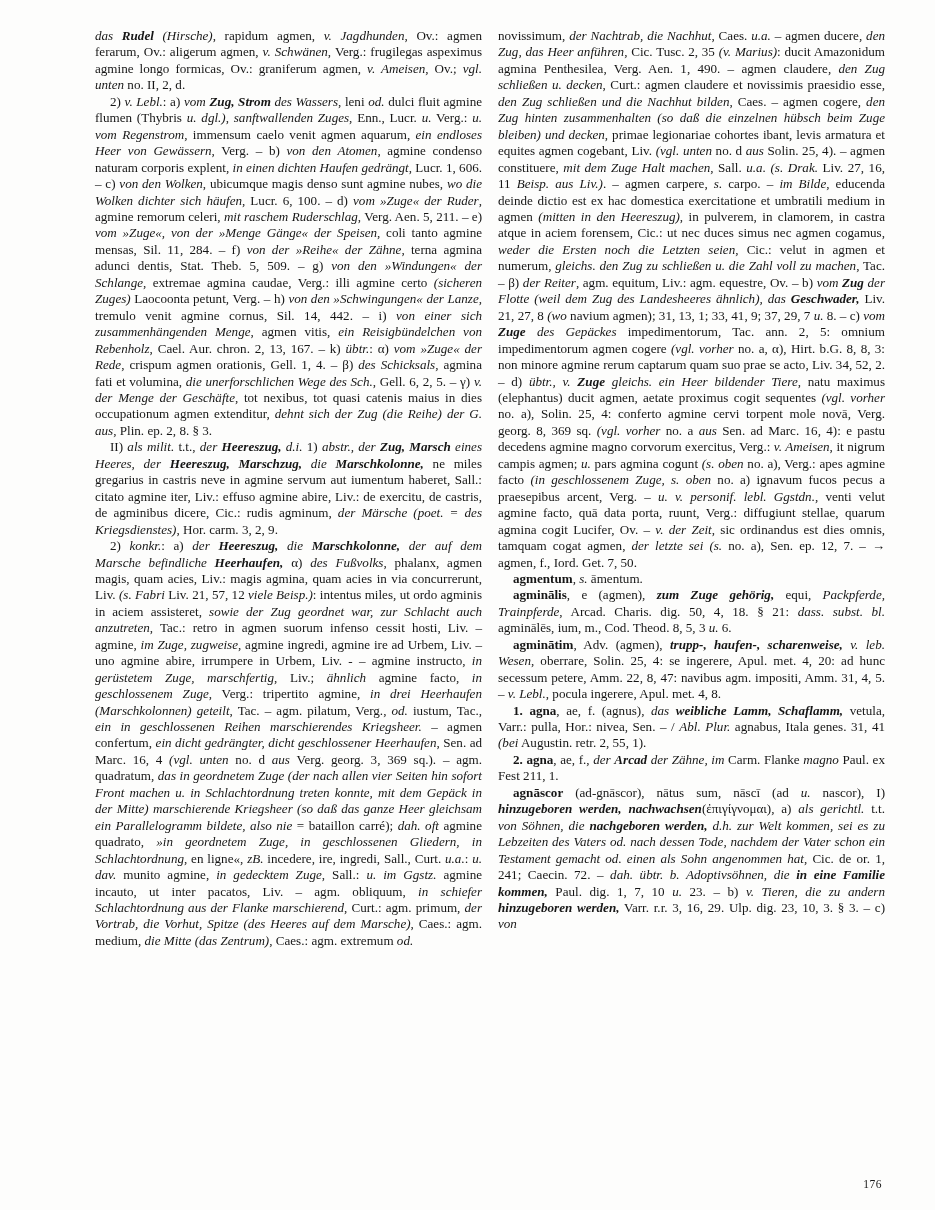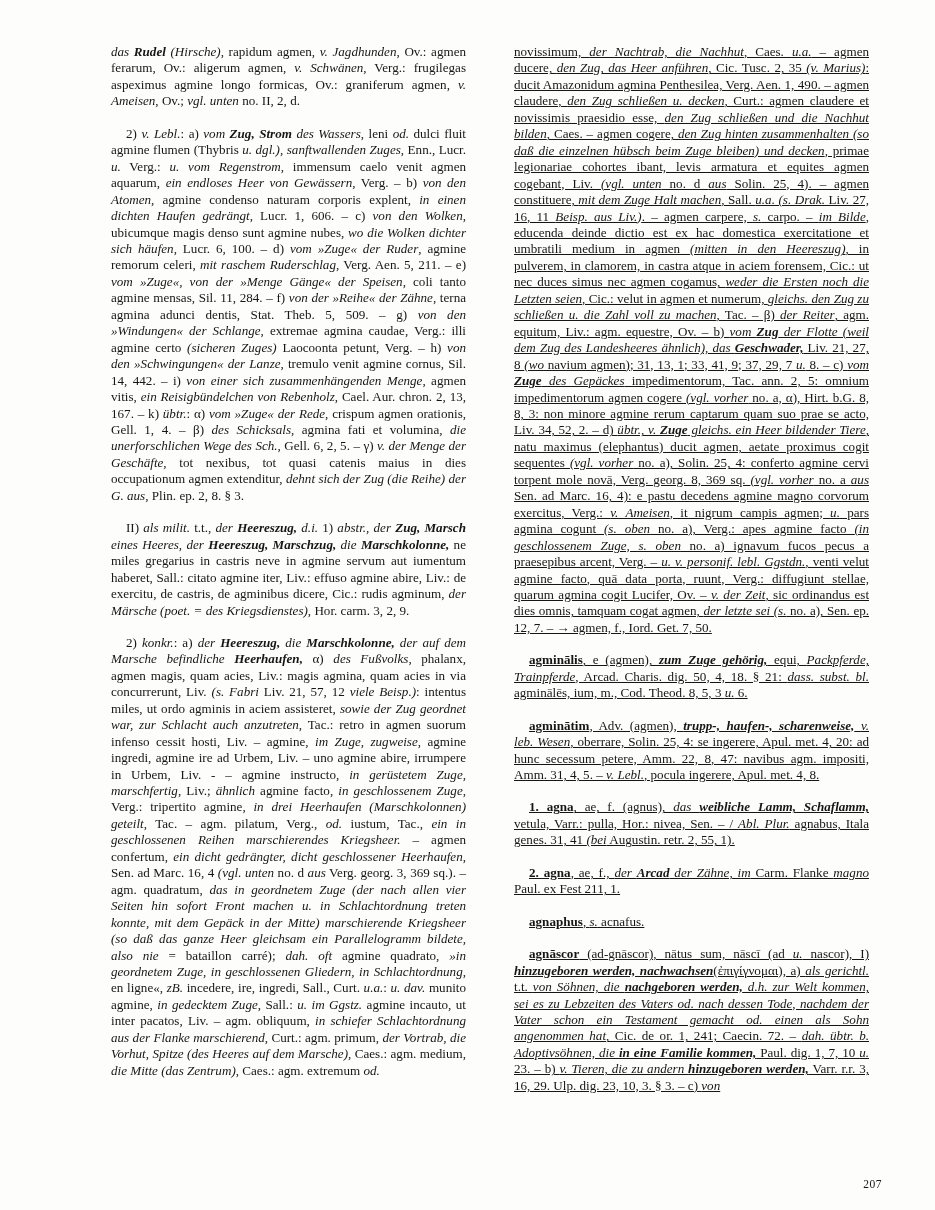--- a/index.html
+++ b/index.html
@@ -13,23 +13,23 @@
     overflow: hidden;
   }
   .column {
     position: absolute;
     top: 28px;
     width: 387px;
     font-size: 13.1px;
     line-height: 16.45px;
   }
   #col-left  { left: 95px;  }
-  #col-right { left: 498px; text-decoration: underline; }
+  #col-right { left: 498px; }
   .para {
-    margin: 16px;
+    margin: 0;
     text-align: justify;
     text-justify: inter-word;
   }
   .para.indent { text-indent: 15px; }
   .seg-r  { font-style: normal; font-weight: normal; }
   .seg-i  { font-style: italic; font-weight: normal; }
   .seg-b  { font-style: normal; font-weight: bold; }
   .seg-bi { font-style: italic; font-weight: bold; }
   #page-number {
     position: absolute;
@@ -44,21 +44,21 @@
 
 <div id="page">
   <div id="col-left" class="column">
       <p class="para"><span class="seg-i">das </span><span class="seg-bi">Rudel</span><span class="seg-i"> (Hirsche)</span><span class="seg-r">, rapidum agmen, </span><span class="seg-i">v. Jagdhunden</span><span class="seg-r">, Ov.: agmen ferarum, Ov.: aligerum agmen, </span><span class="seg-i">v. Schwänen</span><span class="seg-r">, Verg.: frugilegas aspeximus agmine longo formicas, Ov.: graniferum agmen, </span><span class="seg-i">v. Ameisen</span><span class="seg-r">, Ov.; </span><span class="seg-i">vgl. unten</span><span class="seg-r"> no. II, 2, d.</span></p>
       <p class="para indent"><span class="seg-r">2) </span><span class="seg-i">v. Lebl.</span><span class="seg-r">: a) </span><span class="seg-i">vom </span><span class="seg-bi">Zug, Strom</span><span class="seg-i"> des Wassers</span><span class="seg-r">, leni </span><span class="seg-i">od.</span><span class="seg-r"> dulci fluit agmine flumen (Thybris </span><span class="seg-i">u. dgl.)</span><span class="seg-r">, </span><span class="seg-i">sanftwallenden Zuges</span><span class="seg-r">, Enn., Lucr. </span><span class="seg-i">u.</span><span class="seg-r"> Verg.: </span><span class="seg-i">u. vom Regenstrom</span><span class="seg-r">, immensum caelo venit agmen aquarum, </span><span class="seg-i">ein endloses Heer von Gewässern</span><span class="seg-r">, Verg. – b) </span><span class="seg-i">von den Atomen</span><span class="seg-r">, agmine condenso naturam corporis explent, </span><span class="seg-i">in einen dichten Haufen gedrängt</span><span class="seg-r">, Lucr. 1, 606. – c) </span><span class="seg-i">von den Wolken</span><span class="seg-r">, ubicumque magis denso sunt agmine nubes, </span><span class="seg-i">wo die Wolken dichter sich häufen</span><span class="seg-r">, Lucr. 6, 100. – d) </span><span class="seg-i">vom »Zuge« der Ruder</span><span class="seg-r">, agmine remorum celeri, </span><span class="seg-i">mit raschem Ruderschlag</span><span class="seg-r">, Verg. Aen. 5, 211. – e) </span><span class="seg-i">vom »Zuge«, von der »Menge Gänge« der Speisen</span><span class="seg-r">, coli tanto agmine mensas, Sil. 11, 284. – f) </span><span class="seg-i">von der »Reihe« der Zähne</span><span class="seg-r">, terna agmina adunci dentis, Stat. Theb. 5, 509. – g) </span><span class="seg-i">von den »Windungen« der Schlange</span><span class="seg-r">, extremae agmina caudae, Verg.: illi agmine certo </span><span class="seg-i">(sicheren Zuges)</span><span class="seg-r"> Laocoonta petunt, Verg. – h) </span><span class="seg-i">von den »Schwingungen« der Lanze</span><span class="seg-r">, tremulo venit agmine cornus, Sil. 14, 442. – i) </span><span class="seg-i">von einer sich zusammenhängenden Menge</span><span class="seg-r">, agmen vitis, </span><span class="seg-i">ein Reisigbündelchen von Rebenholz</span><span class="seg-r">, Cael. Aur. chron. 2, 13, 167. – k) </span><span class="seg-i">übtr.</span><span class="seg-r">: α) </span><span class="seg-i">vom »Zuge« der Rede</span><span class="seg-r">, crispum agmen orationis, Gell. 1, 4. – β) </span><span class="seg-i">des Schicksals</span><span class="seg-r">, agmina fati et volumina, </span><span class="seg-i">die unerforschlichen Wege des Sch.</span><span class="seg-r">, Gell. 6, 2, 5. – γ) </span><span class="seg-i">v. der Menge der Geschäfte</span><span class="seg-r">, tot nexibus, tot quasi catenis maius in dies occupationum agmen extenditur, </span><span class="seg-i">dehnt sich der Zug (die Reihe) der G. aus</span><span class="seg-r">, Plin. ep. 2, 8. § 3.</span></p>
       <p class="para indent"><span class="seg-r">II) </span><span class="seg-i">als milit.</span><span class="seg-r"> t.t., </span><span class="seg-i">der </span><span class="seg-bi">Heereszug,</span><span class="seg-i"> d.i.</span><span class="seg-r"> 1) </span><span class="seg-i">abstr., der </span><span class="seg-bi">Zug, Marsch</span><span class="seg-i"> eines Heeres, der </span><span class="seg-bi">Heereszug, Marschzug,</span><span class="seg-i"> die </span><span class="seg-bi">Marschkolonne,</span><span class="seg-r"> ne miles gregarius in castris neve in agmine servum aut iumentum haberet, Sall.: citato agmine iter, Liv.: effuso agmine abire, Liv.: de exercitu, de castris, de agminibus dicere, Cic.: rudis agminum, </span><span class="seg-i">der Märsche (poet. = des Kriegsdienstes)</span><span class="seg-r">, Hor. carm. 3, 2, 9.</span></p>
       <p class="para indent"><span class="seg-r">2) </span><span class="seg-i">konkr.</span><span class="seg-r">: a) </span><span class="seg-i">der </span><span class="seg-bi">Heereszug,</span><span class="seg-i"> die </span><span class="seg-bi">Marschkolonne,</span><span class="seg-i"> der auf dem Marsche befindliche </span><span class="seg-bi">Heerhaufen,</span><span class="seg-r"> α) </span><span class="seg-i">des Fußvolks</span><span class="seg-r">, phalanx, agmen magis, quam acies, Liv.: magis agmina, quam acies in via concurrerunt, Liv. </span><span class="seg-i">(s. Fabri</span><span class="seg-r"> Liv. 21, 57, 12 </span><span class="seg-i">viele Beisp.)</span><span class="seg-r">: intentus miles, ut ordo agminis in aciem assisteret, </span><span class="seg-i">sowie der Zug geordnet war, zur Schlacht auch anzutreten</span><span class="seg-r">, Tac.: retro in agmen suorum infenso cessit hosti, Liv. – agmine, </span><span class="seg-i">im Zuge, zugweise</span><span class="seg-r">, agmine ingredi, agmine ire ad Urbem, Liv. – uno agmine abire, irrumpere in Urbem, Liv. - – agmine instructo, </span><span class="seg-i">in gerüstetem Zuge, marschfertig</span><span class="seg-r">, Liv.; </span><span class="seg-i">ähnlich</span><span class="seg-r"> agmine facto, </span><span class="seg-i">in geschlossenem Zuge</span><span class="seg-r">, Verg.: tripertito agmine, </span><span class="seg-i">in drei Heerhaufen (Marschkolonnen) geteilt</span><span class="seg-r">, Tac. – agm. pilatum, Verg., </span><span class="seg-i">od.</span><span class="seg-r"> iustum, Tac., </span><span class="seg-i">ein in geschlossenen Reihen marschierendes Kriegsheer.</span><span class="seg-r"> – agmen confertum, </span><span class="seg-i">ein dicht gedrängter, dicht geschlossener Heerhaufen</span><span class="seg-r">, Sen. ad Marc. 16, 4 </span><span class="seg-i">(vgl. unten</span><span class="seg-r"> no. d </span><span class="seg-i">aus</span><span class="seg-r"> Verg. georg. 3, 369 sq.). – agm. quadratum, </span><span class="seg-i">das in geordnetem Zuge (der nach allen vier Seiten hin sofort Front machen u. in Schlachtordnung treten konnte, mit dem Gepäck in der Mitte) marschierende Kriegsheer (so daß das ganze Heer gleichsam ein Parallelogramm bildete, also nie </span><span class="seg-r">= bataillon carré); </span><span class="seg-i">dah. oft</span><span class="seg-r"> agmine quadrato, </span><span class="seg-i">»in geordnetem Zuge, in geschlossenen Gliedern, in Schlachtordnung</span><span class="seg-r">, en ligne«, </span><span class="seg-i">zB.</span><span class="seg-r"> incedere, ire, ingredi, Sall., Curt. </span><span class="seg-i">u.a.</span><span class="seg-r">: </span><span class="seg-i">u. dav.</span><span class="seg-r"> munito agmine, </span><span class="seg-i">in gedecktem Zuge</span><span class="seg-r">, Sall.: </span><span class="seg-i">u. im Ggstz.</span><span class="seg-r"> agmine incauto, ut inter pacatos, Liv. – agm. obliquum, </span><span class="seg-i">in schiefer Schlachtordnung aus der Flanke marschierend</span><span class="seg-r">, Curt.: agm. primum, </span><span class="seg-i">der Vortrab, die Vorhut, Spitze (des Heeres auf dem Marsche)</span><span class="seg-r">, Caes.: agm. medium, </span><span class="seg-i">die Mitte (das Zentrum)</span><span class="seg-r">, Caes.: agm. extremum </span><span class="seg-i">od.</span></p>
     </div>
   <div id="col-right" class="column">
       <p class="para"><span class="seg-r">novissimum, </span><span class="seg-i">der Nachtrab, die Nachhut</span><span class="seg-r">, Caes. </span><span class="seg-i">u.a.</span><span class="seg-r"> – agmen ducere, </span><span class="seg-i">den Zug, das Heer anführen</span><span class="seg-r">, Cic. Tusc. 2, 35 </span><span class="seg-i">(v. Marius)</span><span class="seg-r">: ducit Amazonidum agmina Penthesilea, Verg. Aen. 1, 490. – agmen claudere, </span><span class="seg-i">den Zug schließen u. decken</span><span class="seg-r">, Curt.: agmen claudere et novissimis praesidio esse, </span><span class="seg-i">den Zug schließen und die Nachhut bilden</span><span class="seg-r">, Caes. – agmen cogere, </span><span class="seg-i">den Zug hinten zusammenhalten (so daß die einzelnen hübsch beim Zuge bleiben) und decken</span><span class="seg-r">, primae legionariae cohortes ibant, levis armatura et equites agmen cogebant, Liv. </span><span class="seg-i">(vgl. unten</span><span class="seg-r"> no. d </span><span class="seg-i">aus</span><span class="seg-r"> Solin. 25, 4). – agmen constituere, </span><span class="seg-i">mit dem Zuge Halt machen</span><span class="seg-r">, Sall. </span><span class="seg-i">u.a. (s. Drak.</span><span class="seg-r"> Liv. 27, 16, 11 </span><span class="seg-i">Beisp. aus Liv.)</span><span class="seg-r">. – agmen carpere, </span><span class="seg-i">s.</span><span class="seg-r"> carpo. – </span><span class="seg-i">im Bilde</span><span class="seg-r">, educenda deinde dictio est ex hac domestica exercitatione et umbratili medium in agmen </span><span class="seg-i">(mitten in den Heereszug)</span><span class="seg-r">, in pulverem, in clamorem, in castra atque in aciem forensem, Cic.: ut nec duces simus nec agmen cogamus, </span><span class="seg-i">weder die Ersten noch die Letzten seien</span><span class="seg-r">, Cic.: velut in agmen et numerum, </span><span class="seg-i">gleichs. den Zug zu schließen u. die Zahl voll zu machen</span><span class="seg-r">, Tac. – β) </span><span class="seg-i">der Reiter</span><span class="seg-r">, agm. equitum, Liv.: agm. equestre, Ov. – b) </span><span class="seg-i">vom </span><span class="seg-bi">Zug</span><span class="seg-i"> der Flotte (weil dem Zug des Landesheeres ähnlich), das </span><span class="seg-bi">Geschwader,</span><span class="seg-r"> Liv. 21, 27, 8 </span><span class="seg-i">(wo</span><span class="seg-r"> navium agmen); 31, 13, 1; 33, 41, 9; 37, 29, 7 </span><span class="seg-i">u.</span><span class="seg-r"> 8. – c) </span><span class="seg-i">vom </span><span class="seg-bi">Zuge</span><span class="seg-i"> des Gepäckes</span><span class="seg-r"> impedimentorum, Tac. ann. 2, 5: omnium impedimentorum agmen cogere </span><span class="seg-i">(vgl. vorher</span><span class="seg-r"> no. a, α), Hirt. b.G. 8, 8, 3: non minore agmine rerum captarum quam suo prae se acto, Liv. 34, 52, 2. – d) </span><span class="seg-i">übtr., v. </span><span class="seg-bi">Zuge</span><span class="seg-i"> gleichs. ein Heer bildender Tiere</span><span class="seg-r">, natu maximus (elephantus) ducit agmen, aetate proximus cogit sequentes </span><span class="seg-i">(vgl. vorher</span><span class="seg-r"> no. a), Solin. 25, 4: conferto agmine cervi torpent mole novā, Verg. georg. 8, 369 sq. </span><span class="seg-i">(vgl. vorher</span><span class="seg-r"> no. a </span><span class="seg-i">aus</span><span class="seg-r"> Sen. ad Marc. 16, 4): e pastu decedens agmine magno corvorum exercitus, Verg.: </span><span class="seg-i">v. Ameisen</span><span class="seg-r">, it nigrum campis agmen; </span><span class="seg-i">u.</span><span class="seg-r"> pars agmina cogunt </span><span class="seg-i">(s. oben</span><span class="seg-r"> no. a), Verg.: apes agmine facto </span><span class="seg-i">(in geschlossenem Zuge, s. oben</span><span class="seg-r"> no. a) ignavum fucos pecus a praesepibus arcent, Verg. – </span><span class="seg-i">u. v. personif. lebl. Ggstdn.</span><span class="seg-r">, venti velut agmine facto, quā data porta, ruunt, Verg.: diffugiunt stellae, quarum agmina cogit Lucifer, Ov. – </span><span class="seg-i">v. der Zeit</span><span class="seg-r">, sic ordinandus est dies omnis, tamquam cogat agmen, </span><span class="seg-i">der letzte sei (s.</span><span class="seg-r"> no. a), Sen. ep. 12, 7. – → agmen, f., Iord. Get. 7, 50.</span></p>
+      <p class="para indent"><span class="seg-b">agmentum</span><span class="seg-r">, </span><span class="seg-i">s.</span><span class="seg-r"> āmentum.</span></p>
       <p class="para indent"><span class="seg-b">agminālis</span><span class="seg-r">, e (agmen), </span><span class="seg-bi">zum Zuge gehörig,</span><span class="seg-r"> equi, </span><span class="seg-i">Packpferde, Trainpferde</span><span class="seg-r">, Arcad. Charis. dig. 50, 4, 18. § 21: </span><span class="seg-i">dass. subst. bl.</span><span class="seg-r"> agminālēs, ium, m., Cod. Theod. 8, 5, 3 </span><span class="seg-i">u.</span><span class="seg-r"> 6.</span></p>
       <p class="para indent"><span class="seg-b">agminātim</span><span class="seg-r">, Adv. (agmen), </span><span class="seg-bi">trupp-, haufen-, scharenweise,</span><span class="seg-r"> </span><span class="seg-i">v. leb. Wesen</span><span class="seg-r">, oberrare, Solin. 25, 4: se ingerere, Apul. met. 4, 20: ad hunc secessum petere, Amm. 22, 8, 47: navibus agm. impositi, Amm. 31, 4, 5. – </span><span class="seg-i">v. Lebl.</span><span class="seg-r">, pocula ingerere, Apul. met. 4, 8.</span></p>
       <p class="para indent"><span class="seg-b">1. agna</span><span class="seg-r">, ae, f. (agnus), </span><span class="seg-i">das </span><span class="seg-bi">weibliche Lamm, Schaflamm,</span><span class="seg-r"> vetula, Varr.: pulla, Hor.: nivea, Sen. – / </span><span class="seg-i">Abl. Plur.</span><span class="seg-r"> agnabus, Itala genes. 31, 41 </span><span class="seg-i">(bei</span><span class="seg-r"> Augustin. retr. 2, 55, 1).</span></p>
       <p class="para indent"><span class="seg-b">2. agna</span><span class="seg-r">, ae, f., </span><span class="seg-i">der </span><span class="seg-bi">Arcad</span><span class="seg-i"> der Zähne, im</span><span class="seg-r"> Carm. Flanke </span><span class="seg-i">magno</span><span class="seg-r"> Paul. ex Fest 211, 1.</span></p>
-      <p class="para indent"><span class="seg-b">agnaphus</span><span class="seg-r">, </span><span class="seg-i">s.</span><span class="seg-r"> acnafus.</span></p>
       <p class="para indent"><span class="seg-b">agnāscor</span><span class="seg-r"> (ad-gnāscor), nātus sum, nāscī (ad </span><span class="seg-i">u.</span><span class="seg-r"> nascor), I) </span><span class="seg-bi">hinzugeboren werden, nachwachsen</span><span class="seg-r">(ἐπιγίγνομαι), a) </span><span class="seg-i">als gerichtl.</span><span class="seg-r"> t.t. </span><span class="seg-i">von Söhnen, die </span><span class="seg-bi">nachgeboren werden,</span><span class="seg-i"> d.h. zur Welt kommen, sei es zu Lebzeiten des Vaters od. nach dessen Tode, nachdem der Vater schon ein Testament gemacht od. einen als Sohn angenommen hat</span><span class="seg-r">, Cic. de or. 1, 241; Caecin. 72. – </span><span class="seg-i">dah. übtr. b. Adoptivsöhnen, die </span><span class="seg-bi">in eine Familie kommen,</span><span class="seg-r"> Paul. dig. 1, 7, 10 </span><span class="seg-i">u.</span><span class="seg-r"> 23. – b) </span><span class="seg-i">v. Tieren, die zu andern </span><span class="seg-bi">hinzugeboren werden,</span><span class="seg-r"> Varr. r.r. 3, 16, 29. Ulp. dig. 23, 10, 3. § 3. – c) </span><span class="seg-i">von</span></p>
     </div>
-  <div id="page-number">207</div>
+  <div id="page-number">176</div>
 </div>
 
 </body></html>

